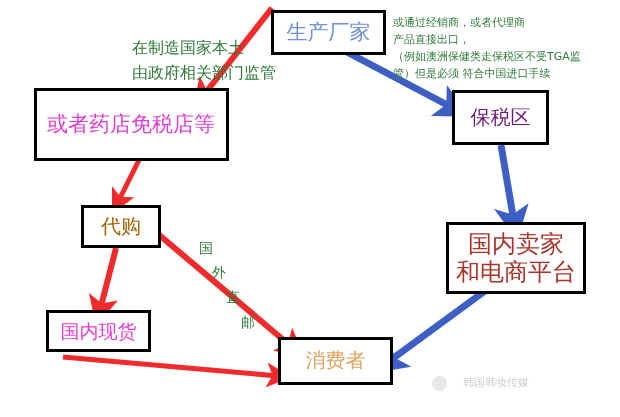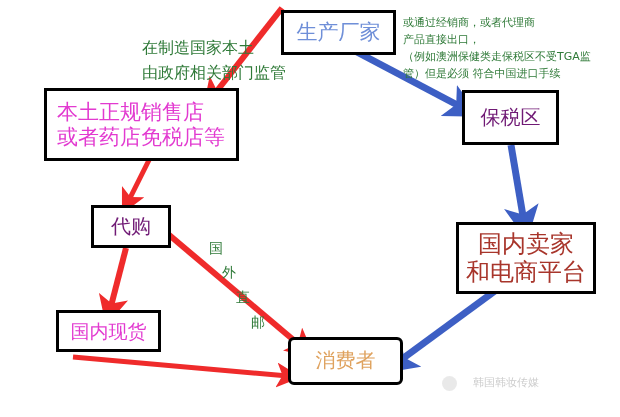--- a/index.html
+++ b/index.html
@@ -3,41 +3,41 @@
 <meta charset="utf-8">
 <style>
   html,body{margin:0;padding:0;}
   body{
     width:620px;height:417px;
     background:#ffffff;
     font-family:"DejaVu Sans","Liberation Sans",sans-serif;
     overflow:hidden;
     position:relative;
   }
-  #stage{position:absolute;left:16px;top:0;width:529px;height:417px;}
+  #stage{position:absolute;left:6px;top:0;width:529px;height:417px;}
   .arrows{position:absolute;left:0;top:0;width:620px;height:417px;pointer-events:none;}
 
   .node{
     position:absolute;
     box-sizing:border-box;
     background:#ffffff;
     border:3px solid #000000;
     display:flex;
     flex-direction:column;
     align-items:center;
     justify-content:center;
     line-height:1.18;
     white-space:nowrap;
   }
   .node .ln{display:block;}
 
   
   .c-blue   {color:#6f8fd8;}
   .c-magenta{color:#e23ad0;}
-  .c-pink   {color:#701a75;}
+  .c-pink   {color:#a16207;}
   .c-orange {color:#701a75;}
   .c-brown  {color:#a8352b;}
   .c-tan    {color:#dfa25e;}
 
   
   .anno{
     position:absolute;
     color:#2f7a38;
     font-size:11px;
     line-height:1.55;
@@ -109,33 +109,32 @@
     <g>
       <line x1="483" y1="288" x2="382" y2="362" stroke="#3d5fc4" stroke-width="7" marker-end="url(#bluehead)"></line>
     </g>
   </svg>
 
   <div class="node c-blue" style="left:265px;top:10px;width:115px;height:45px;font-size:21px;">
     <span class="ln">生产厂家</span>
   </div>
 
   <div class="node c-magenta" style="left:28px;top:88px;width:195px;height:73px;font-size:21px;align-items:flex-start;padding-left:10px;">
-    <span class="ln">本土正规销售店</span>
     <span class="ln">或者药店免税店等</span>
   </div>
 
   <div class="node c-pink" style="left:75px;top:205px;width:80px;height:43px;font-size:20px;">
     <span class="ln">代购</span>
   </div>
 
   <div class="node c-magenta" style="left:40px;top:310px;width:105px;height:42px;font-size:19px;">
     <span class="ln">国内现货</span>
   </div>
 
-  <div class="node c-tan" style="left:272px;top:337px;width:115px;height:48px;font-size:20px;border-radius:6px;">
+  <div class="node c-tan" style="left:272px;top:337px;width:115px;height:48px;font-size:20px;">
     <span class="ln">消费者</span>
   </div>
 
   <div class="node c-orange" style="left:446px;top:90px;width:97px;height:55px;font-size:20px;">
     <span class="ln">保税区</span>
   </div>
 
   <div class="node c-brown" style="left:440px;top:222px;width:140px;height:72px;font-size:24px;">
     <span class="ln">国内卖家</span>
     <span class="ln">和电商平台</span>

